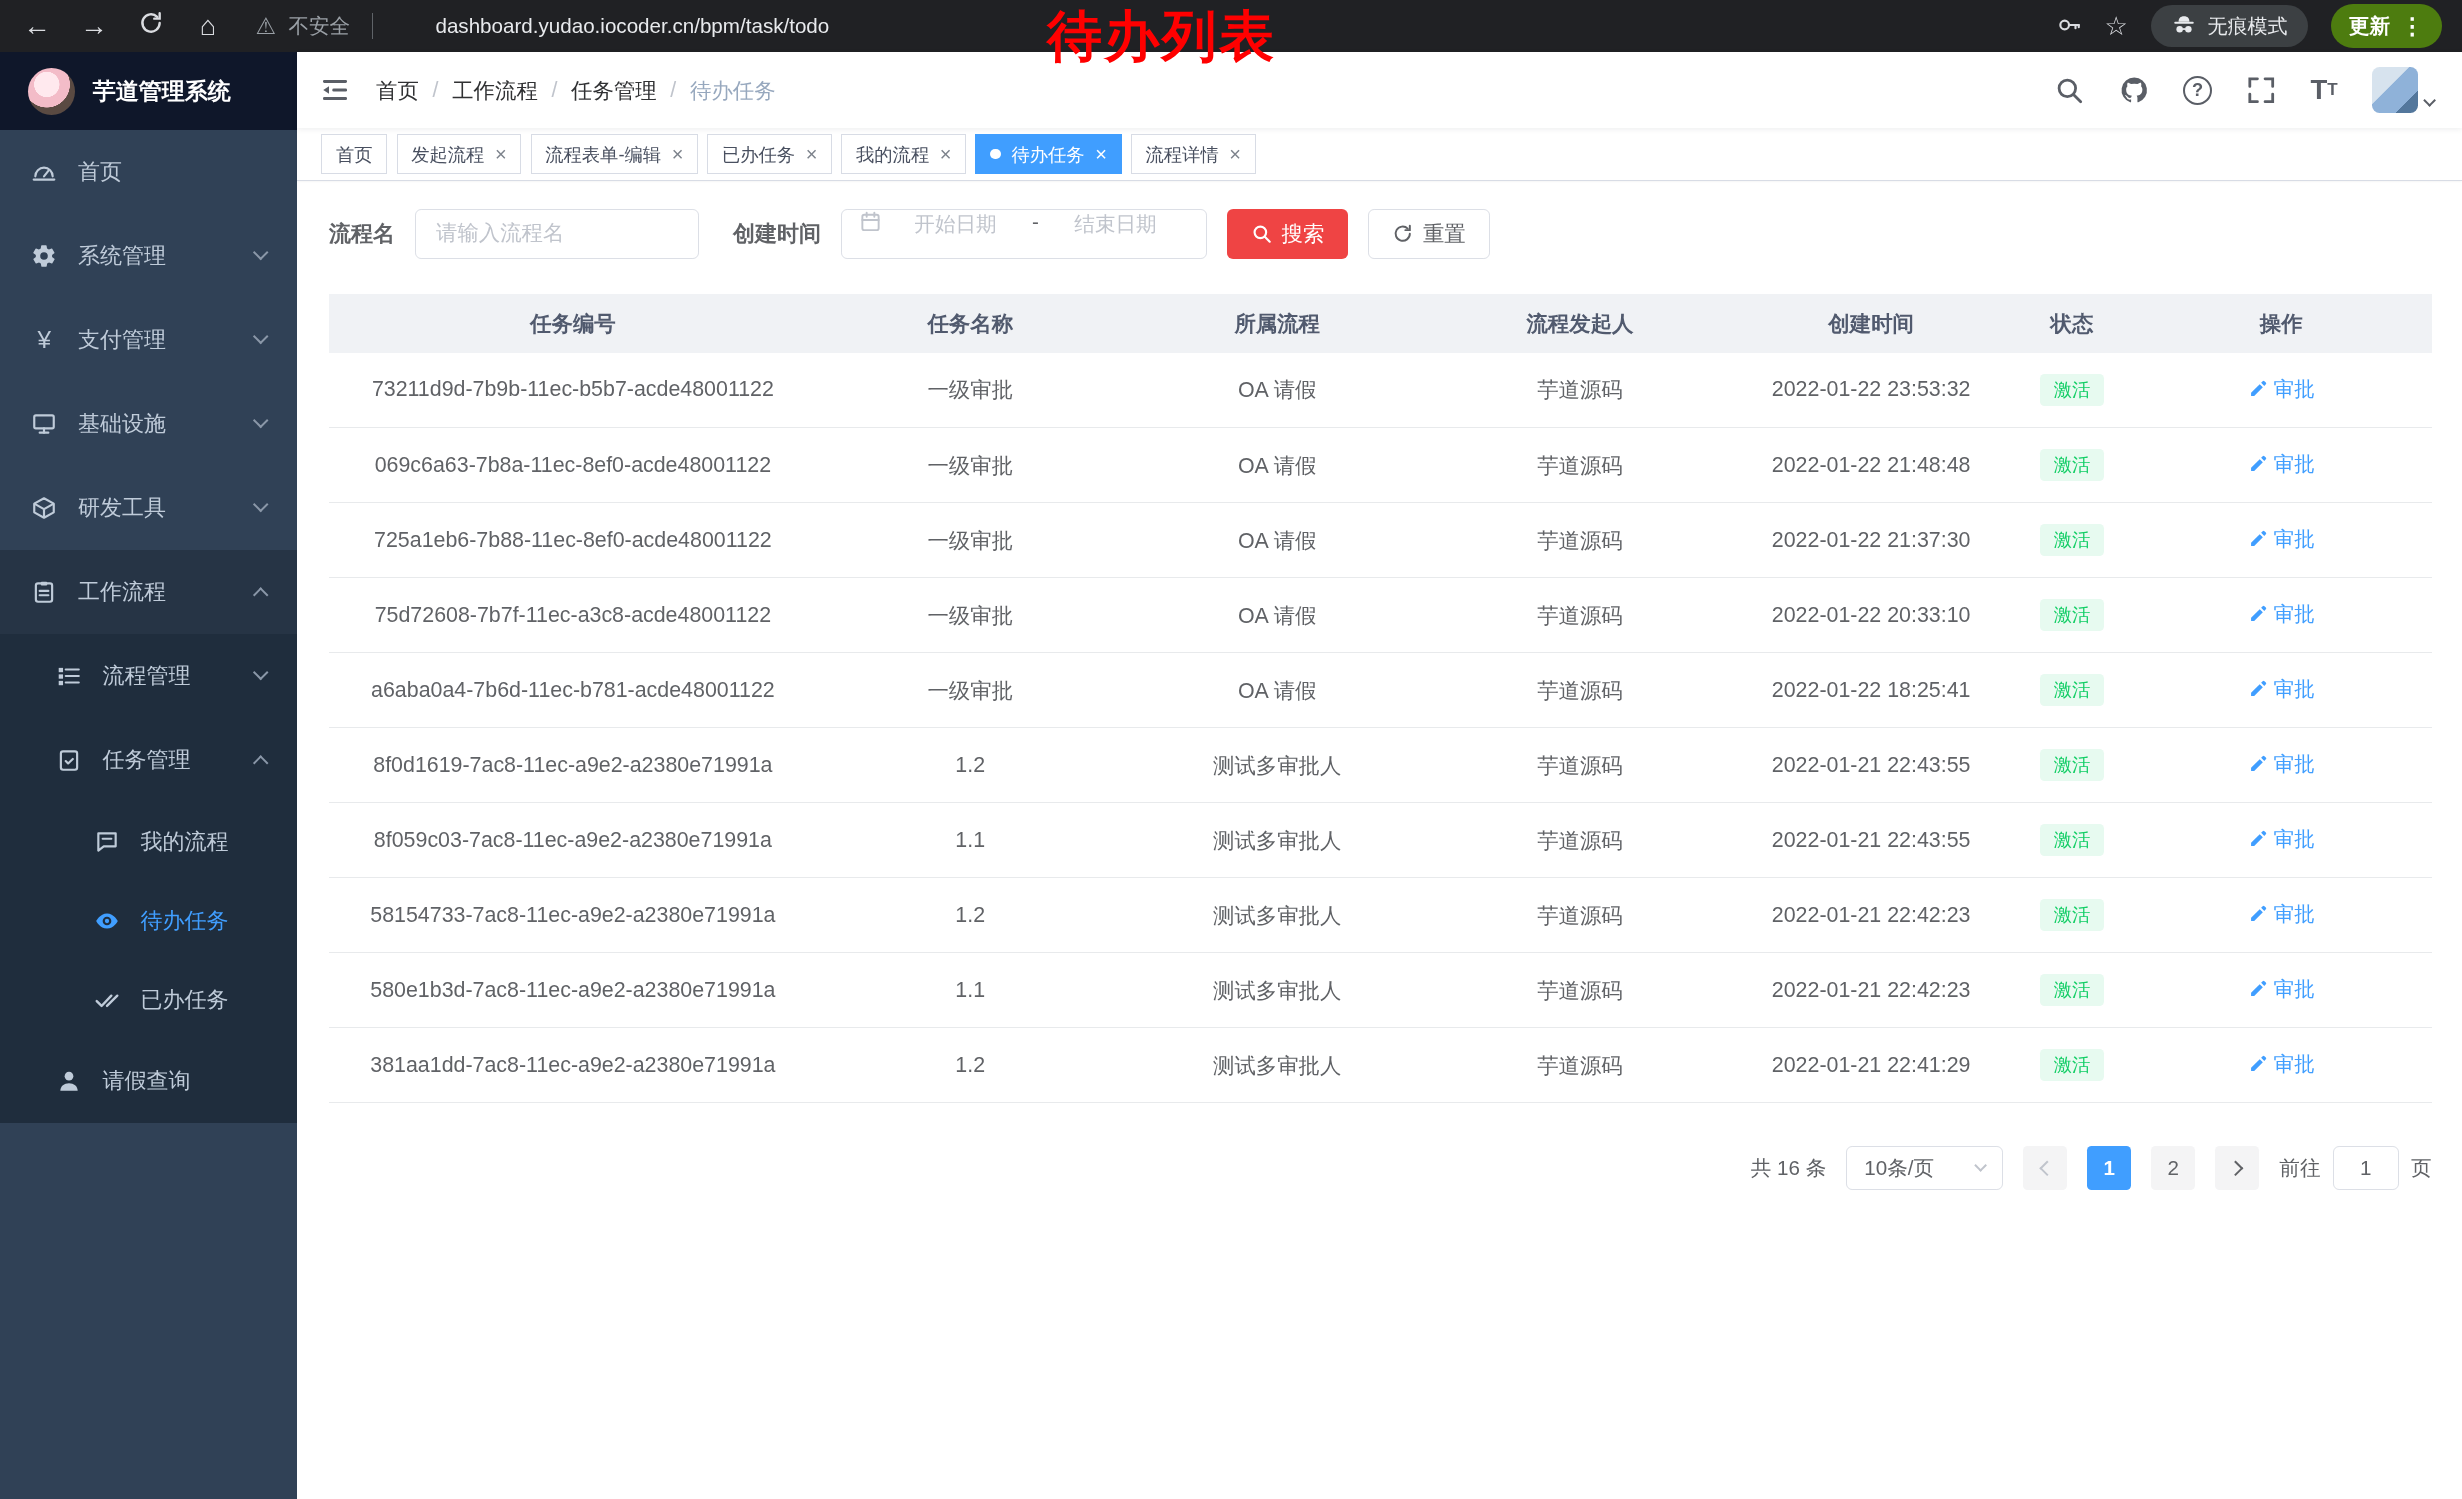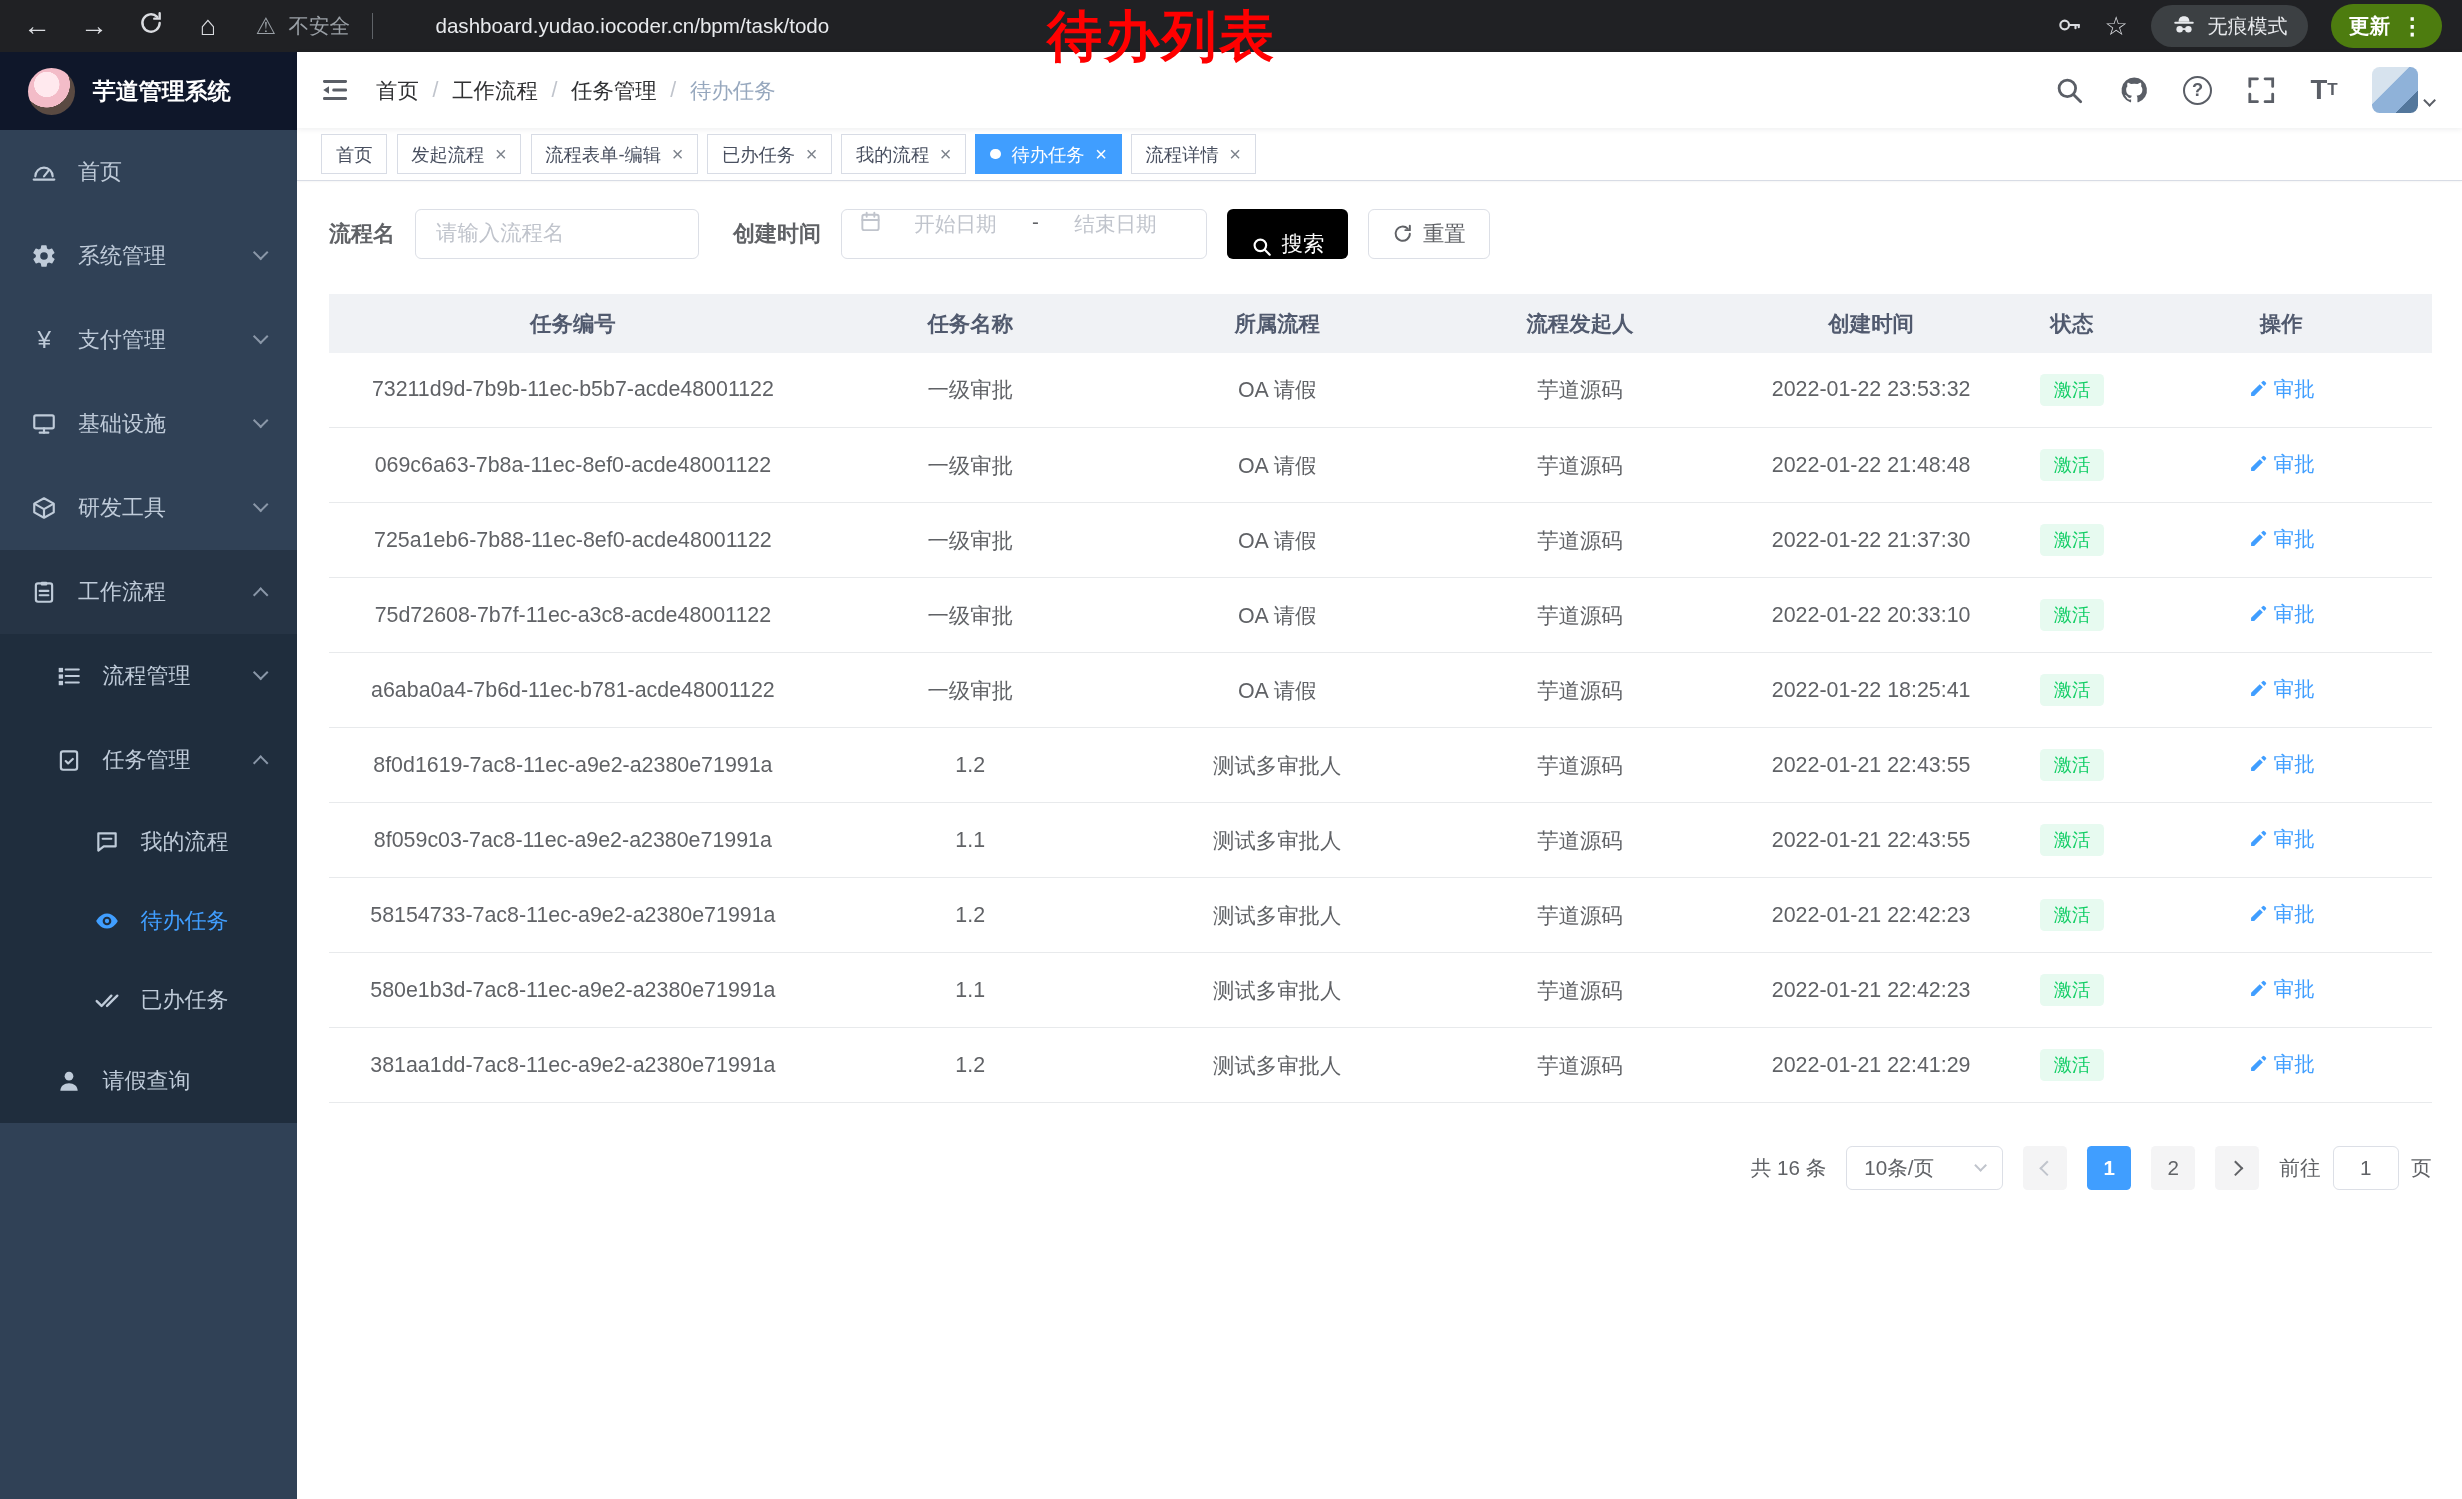--- a/index.html
+++ b/index.html
@@ -93,21 +93,21 @@
   .f-label { font-size: 22px; color: #606266; font-weight: 700; margin-right: 20px; white-space: nowrap; }
   .f-label.second { margin-left: 34px; }
   .inp { width: 284px; height: 50px; border: 0.8px solid #dcdfe6; border-radius: 6.1px; padding: 0 20px; font-size: 21.4px; color: #4c1d95; outline: none; font-family: Liberation Sans, sans-serif; }
   .inp::placeholder { color: #c0c4cc; }
   .daterange { width: 366px; height: 50px; border: 0.8px solid #dcdfe6; border-radius: 6.1px; display: flex; align-items: flex-start; padding: 0 17px; color: #c0c4cc; font-size: 20.6px; }
   .daterange svg { width: 23px; height: 23px; flex-shrink: 0; color: #c0c4cc; }
   .daterange .ph { flex: 1; text-align: center; }
   .daterange .dash { color: #606266; padding: 0 3.1px; }
   .btn { height: 50px; display: inline-flex; align-items: center; gap: 9.2px; padding: 0 23px; border-radius: 6.1px; font-size: 21.4px; cursor: pointer; border: 0.8px solid transparent; margin-left: 20px; white-space: nowrap; }
   .btn svg { width: 21.4px; height: 21.4px; }
-  .btn.primary { background: #000000; color: #fff; align-items: flex-end; }
+  .btn.primary { background: #ef4444; color: #fff; }
   .btn.plain { background: #fff; border-color: #dcdfe6; color: #606266; }
 
   
   table.grid { width: 100%; margin-top: 35px; border-collapse: collapse; table-layout: fixed; }
   .grid th { height: 59px; background: #f0f2f5; color: #515a6e; font-size: 21.4px; font-weight: bold; text-align: center; }
   .grid td { height: 75px; color: #606266; font-size: 21.4px; text-align: center; border-bottom: 0.8px solid #e8eaec; background: #fff; overflow: hidden; white-space: nowrap; }
   .badge { display: inline-block; background: #e7faf0; color: #13ce66; font-size: 18.3px; padding: 6.9px 13.7px; border-radius: 4.6px; line-height: 1; }
   .approve { color: #409eff; display: inline-flex; align-items: center; gap: 6.1px; font-size: 20.6px; cursor: pointer; }
   .approve svg { width: 20px; height: 20px; }
 

